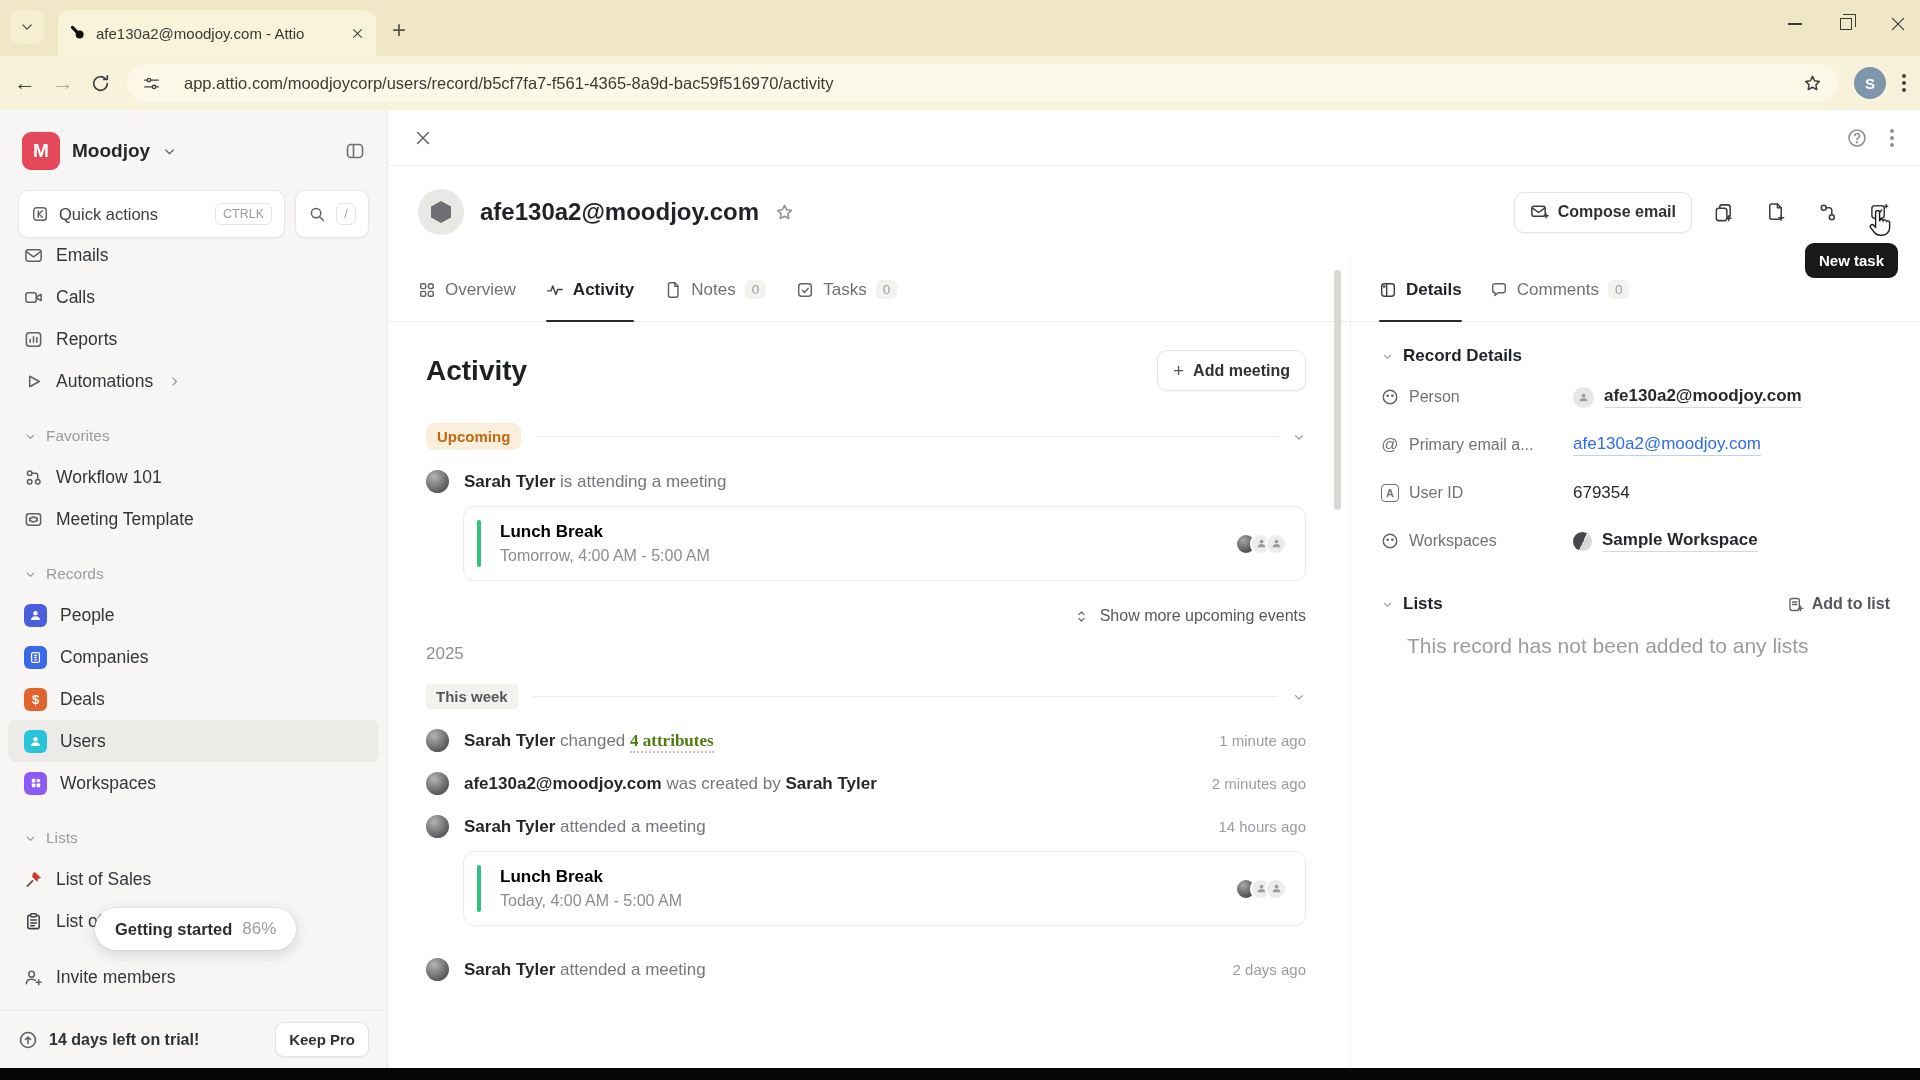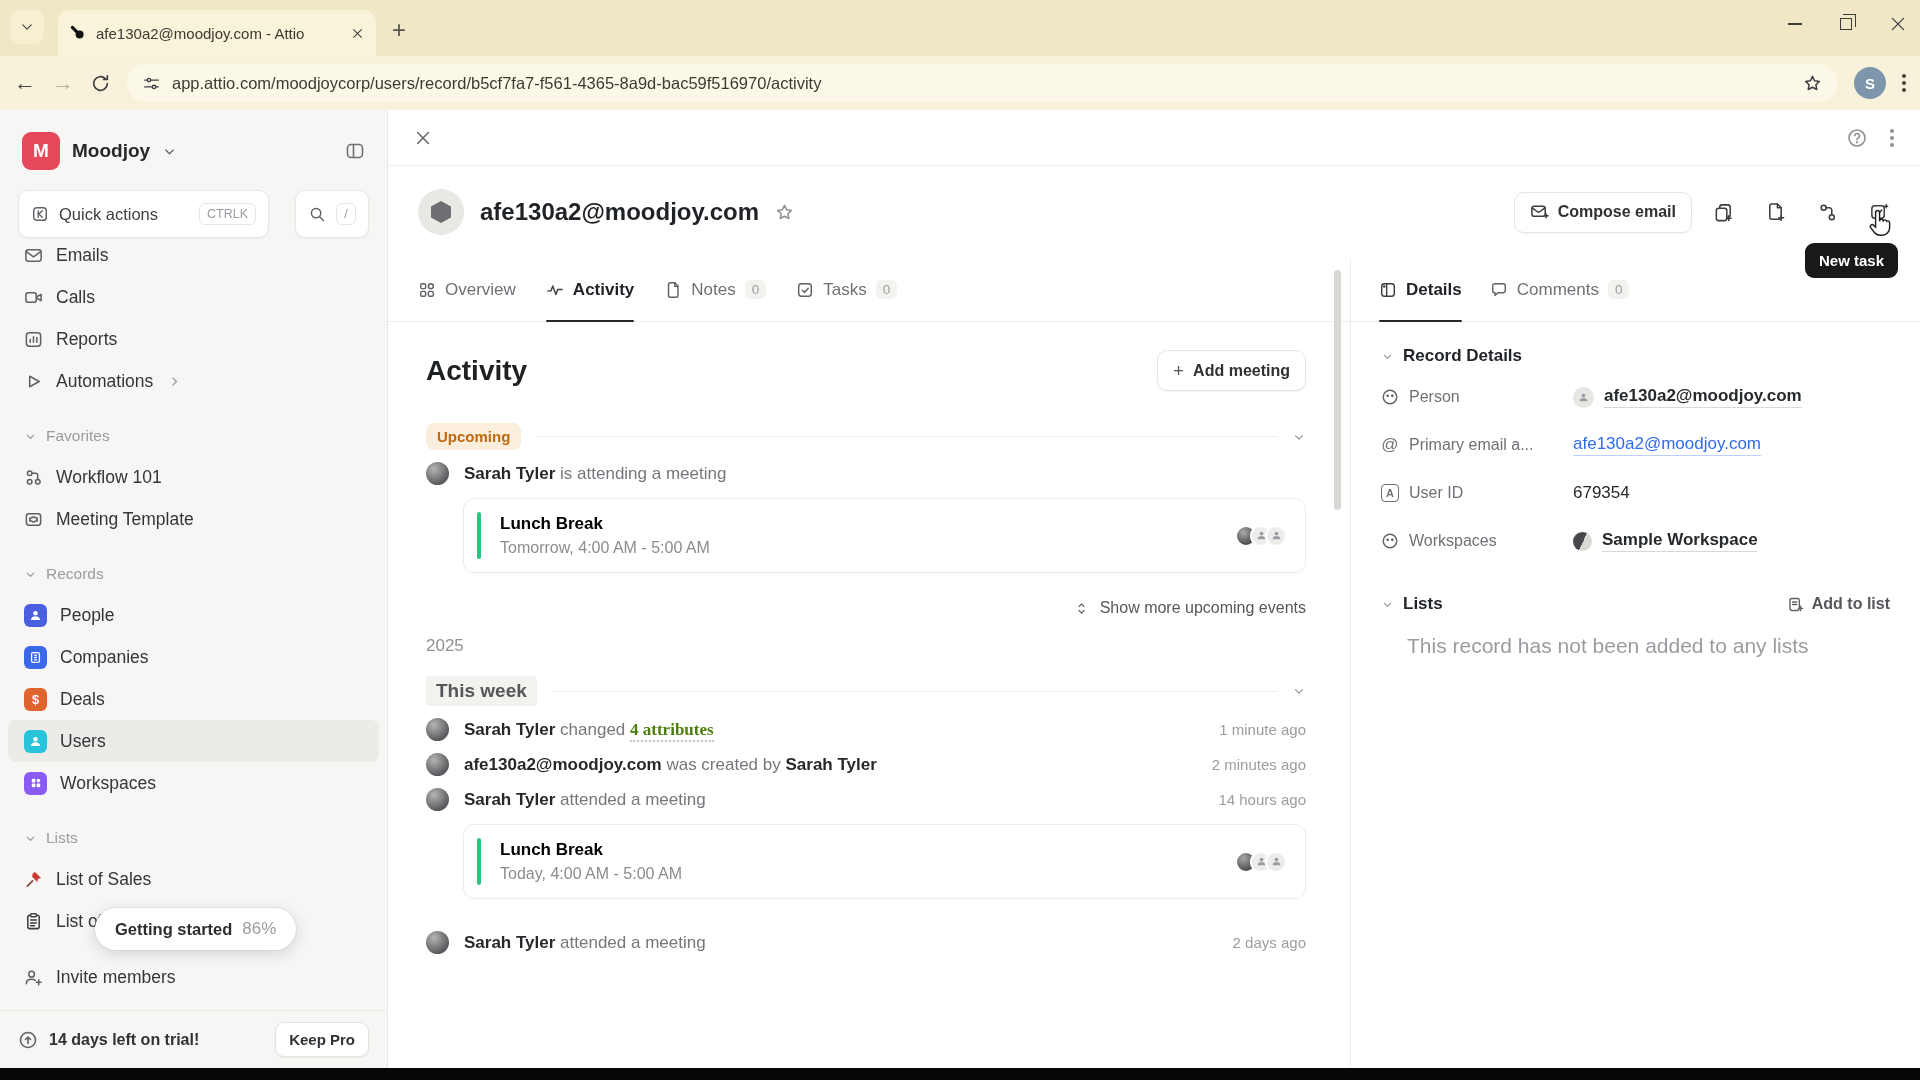--- a/index.html
+++ b/index.html
@@ -16,37 +16,37 @@
   .tab { position:absolute; left:58px; top:10px; width:318px; height:46px; background:#f9f3da; border-radius:12px 12px 0 0; display:flex; align-items:center; padding:0 12px; gap:10px; }
   .tab-title { font-size:15px; color:#3b3a33; white-space:nowrap; overflow:hidden; flex:1; }
   .newtab-btn { position:absolute; left:392px; top:18px; font-size:24px; color:#55534a; line-height:1; }
   .win-controls { position:absolute; right:14px; top:16px; display:flex; gap:38px; align-items:center; }
   .win-min { width:14px; height:2px; background:#3a3a38; }
   .win-restore { width:12px; height:12px; border:1.8px solid #3a3a38; position:relative; }
   .win-restore:before { content:""; position:absolute; left:2px; top:-5px; width:12px; height:12px; border:1.8px solid #3a3a38; border-left:none; border-bottom:none; }
   .toolbar { height:54px; background:#f8f2da; display:flex; align-items:center; padding:0 14px; gap:16px; }
   .nav-arrow { font-size:22px; color:#46443d; }
   .nav-arrow.dis { color:#b7b19b; }
-  .urlbar { flex:1; height:38px; background:#fcf8e8; border-radius:19px; display:flex; align-items:center; padding:8px 16px; gap:12px; }
+  .urlbar { flex:1; height:38px; background:#fcf8e8; border-radius:19px; display:flex; align-items:center; padding:8px 16px; gap:24px; }
   .url-text { flex:1; font-size:16.5px; color:#3c3a33; white-space:nowrap; overflow:hidden; }
   .avatar-s { width:32px; height:32px; border-radius:50%; background:#7d96ab; color:#fff; font-size:15px; font-weight:700; display:flex; align-items:center; justify-content:center; }
   .kebab { display:flex; flex-direction:column; gap:3px; }
   .kebab i { width:4px; height:4px; border-radius:50%; background:#46443d; }
 
   
   .app { position:absolute; top:110px; left:0; width:1920px; height:958px; display:flex; background:#fff; }
   .blackbar { position:absolute; left:0; bottom:0; width:1920px; height:12px; background:#060606; }
 
   
   .sidebar { width:388px; background:#f7f6f4; border-right:1px solid #e9e8e4; display:flex; flex-direction:column; position:relative; }
   .sb-head { display:flex; align-items:center; gap:12px; padding:22px 22px 18px; }
   .logo { width:38px; height:38px; border-radius:9px; background:#e5485b; color:#fff; font-weight:700; font-size:19px; display:flex; align-items:center; justify-content:center; }
   .ws-name { font-size:19px; font-weight:700; color:#26282b; }
   .sb-head .panel-ic { margin-left:auto; }
-  .qa-row { display:flex; gap:26px; margin:2px 18px 8px; position:relative; z-index:2; }
+  .qa-row { display:flex; gap:10px; margin:2px 18px 8px; position:relative; z-index:2; }
   .qa-card { flex:1; height:48px; background:#fff; border:1px solid #e8e7e3; border-radius:10px; box-shadow:0 1px 2px rgba(0,0,0,.05); display:flex; align-items:center; gap:10px; padding:0 12px; }
   .qa-label { font-size:16.5px; color:#3c3e42; }
   .qa-kbd { margin-left:auto; font-size:12.5px; color:#9a9ca1; border:1px solid #e6e5e1; border-radius:6px; padding:3px 7px; }
   .qa-search { width:74px; flex:none; justify-content:center; }
   .sb-list { overflow:hidden; padding-top:2px; }
   .sb-item { height:42px; display:flex; align-items:center; gap:13px; padding:0 24px; font-size:17.5px; color:#33363a; font-weight:500; }
   .sb-item.first-cut { margin-top:-14px; }
   .sb-item .chev-r { margin-left:2px; }
   .sb-section { height:40px; display:flex; align-items:center; gap:9px; padding:0 24px; font-size:15.5px; color:#9a9ca1; margin-top:14px; }
   .rec-ic { width:23px; height:23px; border-radius:6px; display:flex; align-items:center; justify-content:center; color:#fff; font-weight:700; font-size:13px; flex:none; }
@@ -79,23 +79,23 @@
   .tab-item.active { color:#1f2226; font-weight:700; }
   .tab-item.active:after { content:""; position:absolute; left:0; right:0; bottom:-1px; height:2.5px; background:#26282b; border-radius:2px; }
   .tab-count { font-size:13.5px; color:#9a9ca1; background:#f3f2ef; border-radius:6px; padding:2px 7px; }
   .scroll-thumb { position:absolute; right:9px; top:12px; width:7px; height:240px; border-radius:4px; background:#d8d7d3; }
 
   .feed { flex:1; overflow:hidden; padding:28px 44px 0 38px; }
   .feed-head { display:flex; align-items:center; }
   .feed-h1 { font-size:28px; font-weight:700; color:#1e2124; }
   .divider-row { display:flex; align-items:center; gap:14px; margin-top:32px; }
   .pill-upcoming { background:#fbeedd; color:#bf6a10; font-size:15px; font-weight:700; border-radius:8px; padding:5px 11px; }
-  .pill-week { background:#f3f2ef; color:#55575b; font-size:19px; font-weight:600; border-radius:4px; padding:4px 10px; }
+  .pill-week { background:#f3f2ef; color:#55575b; font-size:15px; font-weight:600; border-radius:4px; padding:4px 10px; }
   .div-line { flex:1; height:1px; background:#efeeec; }
-  .feed-row { display:flex; align-items:center; gap:15px; margin-top:12px; font-size:17px; color:#75777c; }
+  .feed-row { display:flex; align-items:center; gap:15px; margin-top:20px; font-size:17px; color:#75777c; }
   .sphere { width:23px; height:23px; border-radius:50%; background:radial-gradient(circle at 35% 30%, #b4b5b3, #595b5e 70%); flex:none; }
   .actor { color:#26292c; font-weight:700; }
   .attr-link { color:#4d7c0f; font-weight:700; border-bottom:2px dotted #c7c6c3; padding-bottom:1px;font-family:Liberation Serif, serif; }
   .feed-time { margin-left:auto; font-size:15px; color:#9a9ca1; }
   .meet-card { margin:13px 0 0 37px; border:1px solid #edecE9; border-radius:11px; padding:15px 18px 15px 24px; display:flex; align-items:center; position:relative; box-shadow:0 1px 2px rgba(0,0,0,.02); }
   .meet-bar { position:absolute; left:13px; top:13px; bottom:13px; width:4px; border-radius:3px; background:#2ec27e; }
   .meet-info { margin-left:12px; }
   .meet-title { font-size:17px; font-weight:700; color:#000000; }
   .meet-time { font-size:16px; color:#8a8c90; margin-top:5px; }
   .meet-avs { margin-left:auto; display:flex; align-items:center; }

